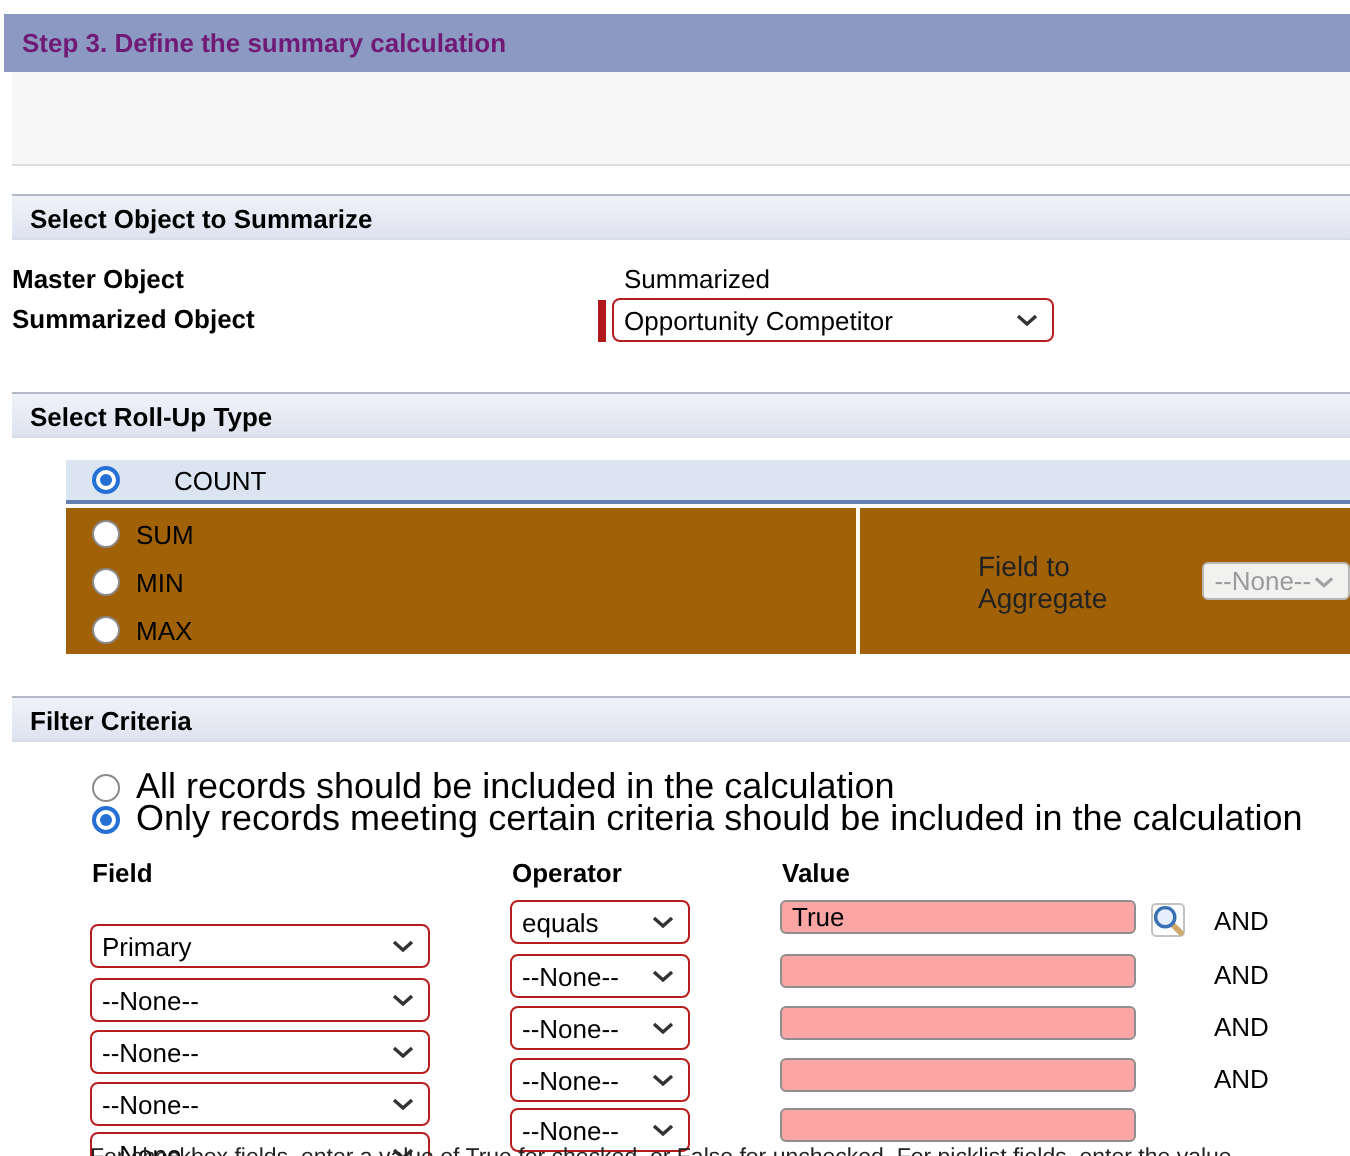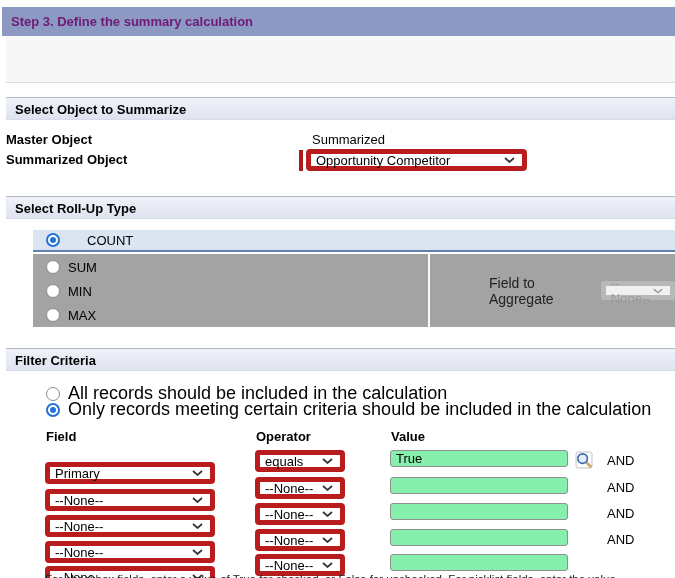--- a/index.html
+++ b/index.html
@@ -20,47 +20,47 @@
     background:linear-gradient(#f0f2f9,#dfe3f0);
     border-top:1px solid #b4b7c5;border-bottom:1px solid #d8dce9;
     font-weight:bold;font-size:13px;line-height:23px;padding-left:9px;box-sizing:border-box;
   }
   .flabel{font-weight:bold;font-size:13px;line-height:22px;}
   .ftext{font-size:13px;line-height:22px;}
   .rightcol{position:absolute;left:6px;width:284px;text-align:left;}
   .redbar{position:absolute;width:4px;height:21px;background:#b0181c;}
   .fakesel{
     display:flex;align-items:center;justify-content:space-between;box-sizing:border-box;
-    background:#fff;border:5px solid #b91c1c;border-radius:4px;height:22px;
+    background:#fff;border:1px solid #b91c1c;border-radius:4px;height:22px;
     font-size:13px;padding:0 7px 0 5px;cursor:default;
   }
   .fakesel.dis{background:#f1f1ef;border-color:#b8b8b8;color:#9a9a9a;height:19px;border-radius:3px;}
   .countrow{
     position:absolute;left:33px;right:0;top:230px;height:22px;background:#dbe5f2;
     border-bottom:2px solid #6480af;display:flex;align-items:center;padding-left:13px;box-sizing:border-box;gap:8px;
   }
-  .yellowbox{position:absolute;left:33px;right:0;top:254px;height:73px;background:#a3a3a3;}
+  .yellowbox{position:absolute;left:33px;right:0;top:254px;height:73px;background:#a16207;}
   .optrow{display:flex;align-items:center;gap:8px;font-size:13px;height:24px;padding-left:13px;}
   .ydivider{position:absolute;left:395px;top:0;bottom:0;width:2px;background:#fdfcee;}
   .aggwrap{position:absolute;left:408px;top:0;bottom:0;display:flex;align-items:center;gap:6px;}
   .radio{
     box-sizing:border-box;width:14px;height:14px;border-radius:50%;background:#fff;
     border:1px solid #8a8a8a;position:relative;flex:none;
   }
   .radio.sel{border:2px solid #2570d4;}
   .radio.sel::after{content:"";position:absolute;inset:2px;background:#2570d4;border-radius:50%;}
   .radiorow{position:absolute;left:46px;display:flex;align-items:center;gap:8px;font-size:18px;}
   .colhead{position:absolute;top:429px;font-weight:bold;font-size:13px;}
   .frow{position:absolute;left:45px;width:630px;height:22px;}
   .frow .fsel{position:absolute;left:0;top:12px;width:170px;}
   .frow .osel{position:absolute;left:210px;top:0;width:90px;}
   .frow .vinput{
     position:absolute;left:345px;top:0;width:178px;height:17px;box-sizing:border-box;
     border:1px solid #8e8e8e;border-radius:3px;font-size:13px;font-family:"Liberation Sans",sans-serif;
-    padding:0 5px;background:#86efac;
+    padding:0 5px;background:#fca5a5;
   }
   .frow .lkicon{position:absolute;left:530px;top:1px;width:20px;height:19px;cursor:pointer;}
   .frow .andlbl{position:absolute;left:562px;top:0;font-size:13px;line-height:22px;}
   .hint{
     position:absolute;left:45px;top:573px;width:628px;font-size:11.5px;color:#222;
     white-space:nowrap;overflow:hidden;
   }
   .chev{flex:none;}
 </style>
 </head>

